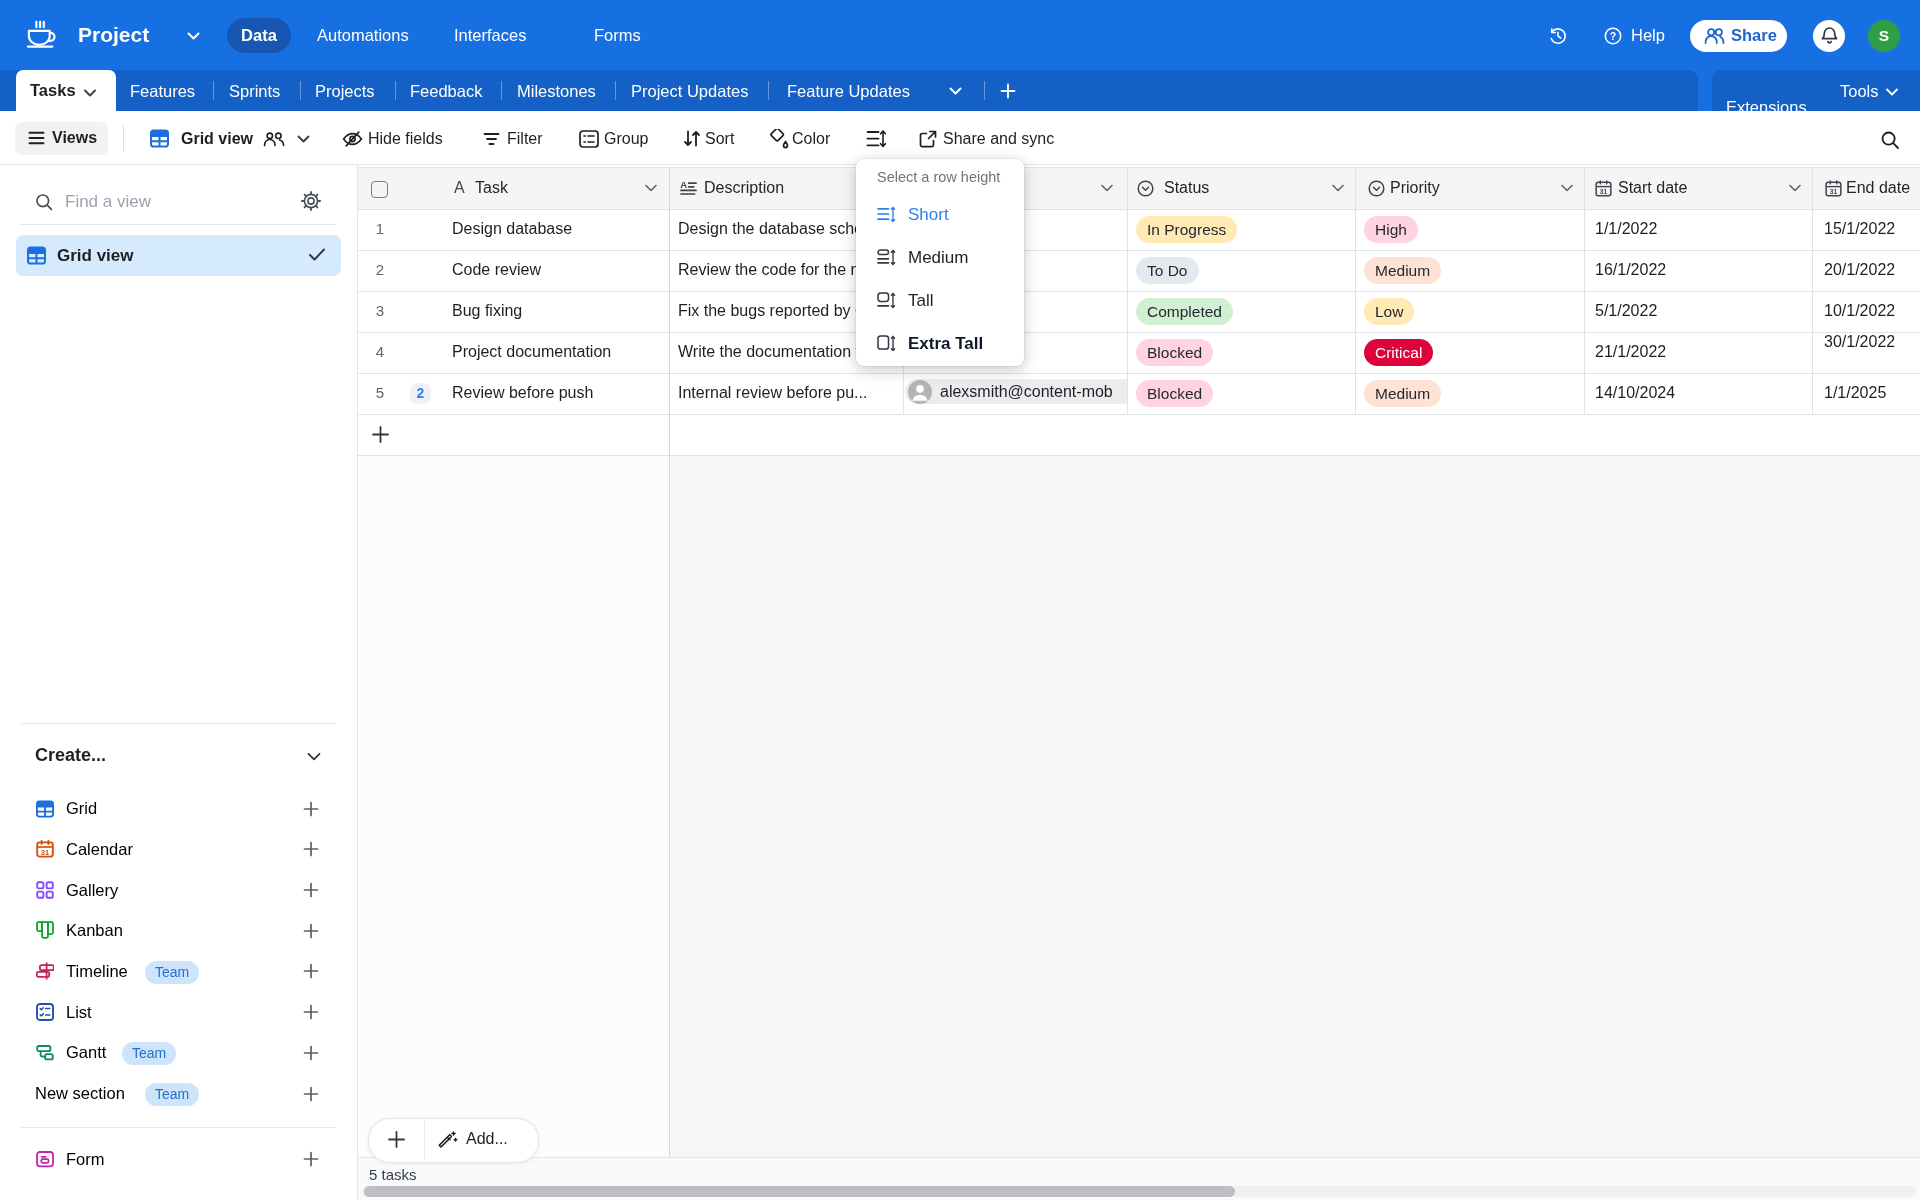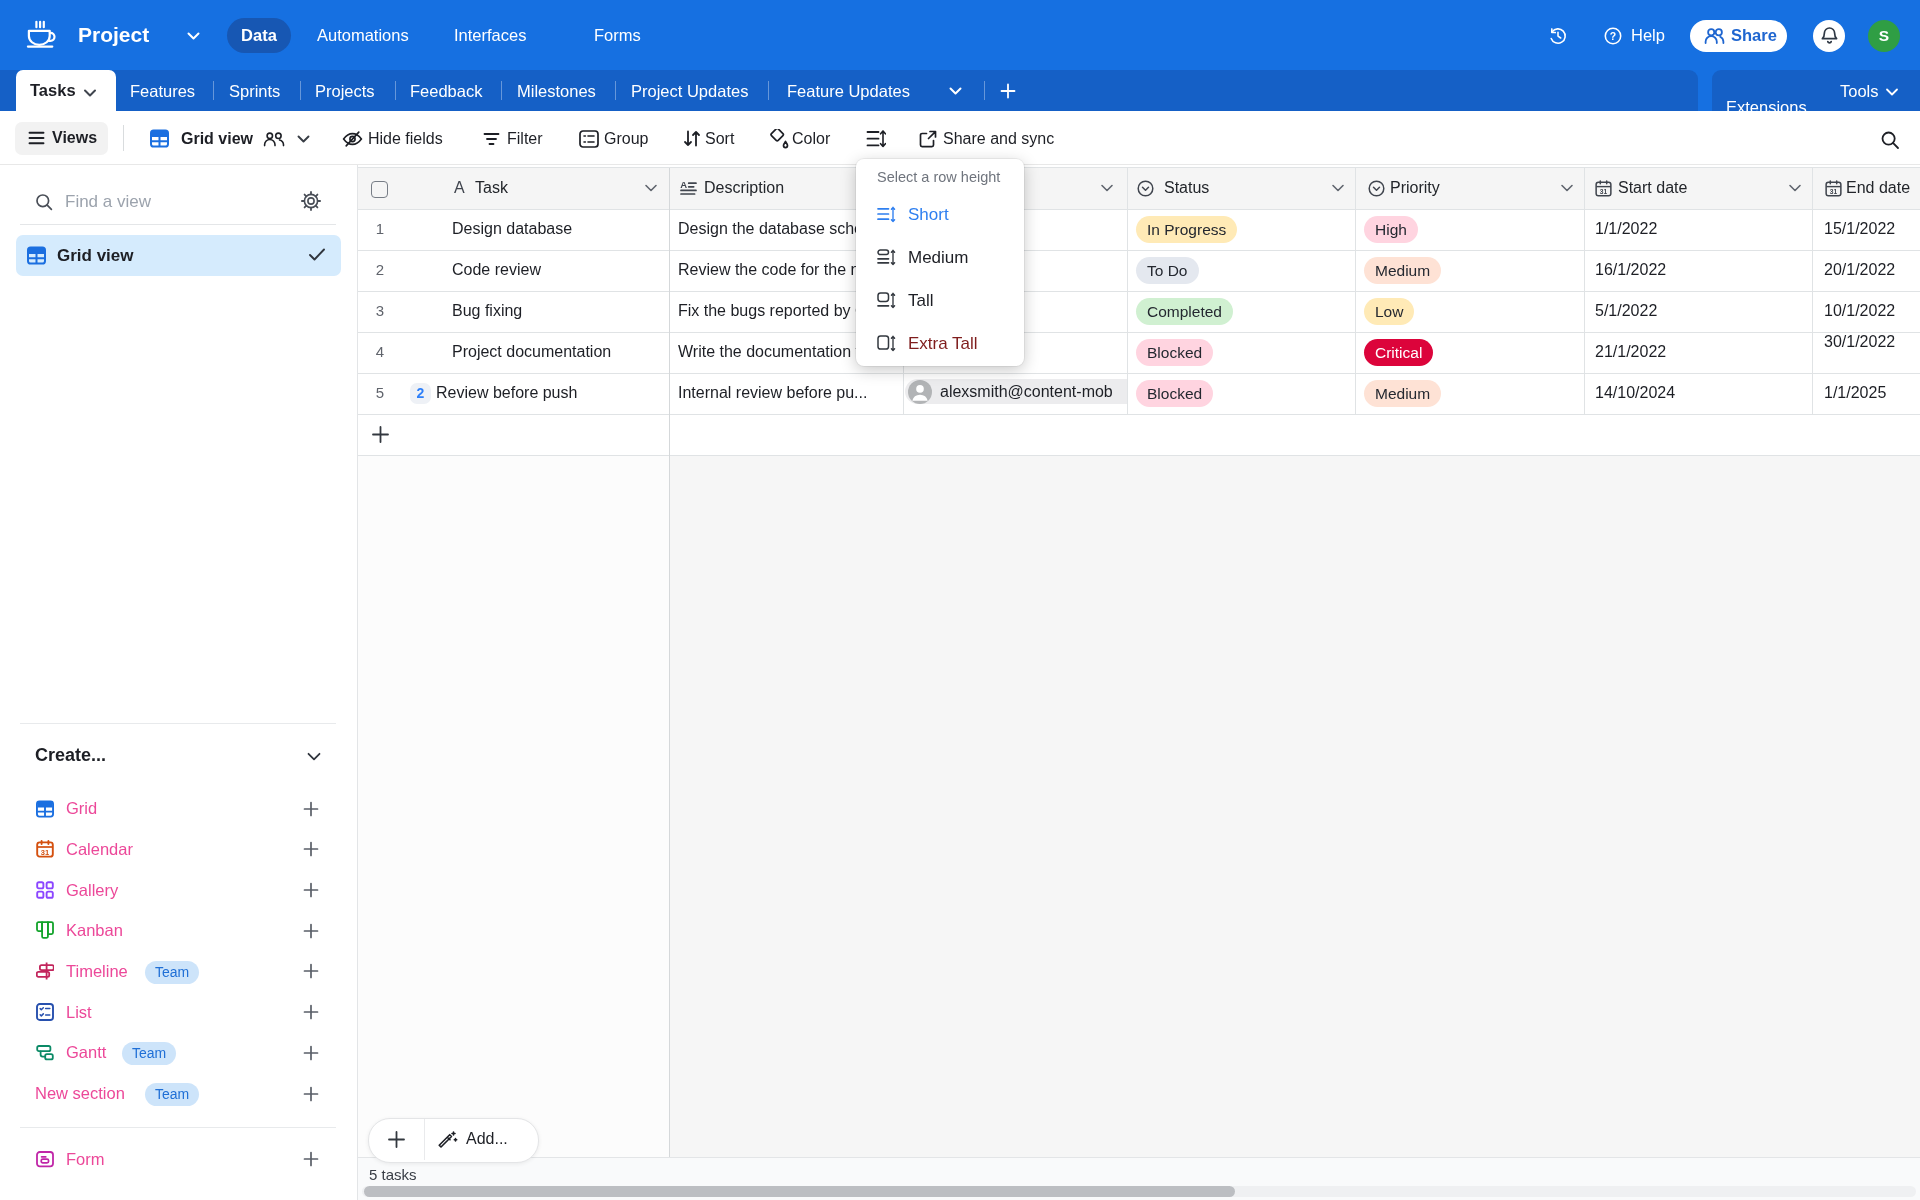--- a/index.html
+++ b/index.html
@@ -7,21 +7,21 @@
 #app{position:relative;width:1920px;height:1200px;background:#fff;overflow:hidden;}
 .ab{position:absolute;}
 .hl{position:absolute;height:1px;background:#e0e3e5;}
 .vl{position:absolute;width:1px;background:#e0e3e5;}
 .chip{position:absolute;height:27px;border-radius:14px;font-size:15.5px;line-height:27.5px;padding:0 11px;color:#242830;white-space:nowrap;}
 .cell{position:absolute;font-size:16px;color:#1d1f25;white-space:nowrap;}
 .rownum{position:absolute;font-size:15px;color:#60646c;}
 .colname{position:absolute;font-size:16px;color:#23262b;white-space:nowrap;}
 .tabitem{position:absolute;font-size:16.5px;color:#fff;white-space:nowrap;}
 .tbtext{position:absolute;font-size:16px;color:#1d1f25;white-space:nowrap;}
-.mitem{position:absolute;font-size:16.5px;color:#ec4899;white-space:nowrap;}
+.mitem{position:absolute;font-size:16.5px;color:#000000;white-space:nowrap;}
 .badge{position:absolute;height:23px;border-radius:12px;background:#cde4fa;color:#1f6fd6;font-size:14px;line-height:23px;padding:0 10px;font-weight:400;}
 </style>
 </head>
 <body>
 <div id="app">
 
 <div class="ab" id="topbar" style="left:0;top:0;width:1920px;height:70px;background:#1670e1;"></div>
 <svg class="ab" style="left:25px;top:18px;" width="34" height="34" viewBox="0 0 34 34">
  <g stroke="#fff" fill="none" stroke-width="2.2" stroke-linecap="round">
   <path d="M3.9 12.8 h20.8 v5.2 a10.4 8.8 0 0 1 -20.8 0 z" stroke-linejoin="round"></path>
@@ -421,21 +421,21 @@
 <div class="cell" style="left:1824px;top:302px;">10/1/2022</div>
 <div class="rownum" style="left:370px;top:343px;width:20px;text-align:center;">4</div>
 <div class="cell" style="left:452px;top:343px;">Project documentation</div>
 <div class="cell" style="left:678px;top:343px;width:220px;overflow:hidden;">Write the documentation for the</div>
 <div class="chip" style="left:1136px;top:339px;background:#ffd4e0;">Blocked</div>
 <div class="chip" style="left:1364px;top:339px;background:#dc043b;color:#fff;">Critical</div>
 <div class="cell" style="left:1595px;top:343px;">21/1/2022</div>
 <div class="cell" style="left:1824px;top:333px;">30/1/2022</div>
 <div class="rownum" style="left:370px;top:384px;width:20px;text-align:center;">5</div>
 <div class="ab" style="left:410px;top:383px;width:21px;height:21px;background:#eef1f6;border-radius:7px;color:#2d7ff9;font-size:14px;font-weight:bold;text-align:center;line-height:21px;">2</div>
-<div class="cell" style="left:436px;top:384px;">Review before push</div>
+<div class="cell" style="left:452px;top:384px;">Review before push</div>
 <div class="cell" style="left:678px;top:384px;width:220px;overflow:hidden;">Internal review before pu...</div>
 <div class="ab" style="left:904px;top:379px;width:223px;height:39px;overflow:hidden;">
   <div class="ab" style="left:1px;top:0;width:260px;height:25px;background:#ececee;border-radius:13px;"></div>
   <div class="ab" style="left:4px;top:0.5px;width:24px;height:24px;background:#b2b4b6;border-radius:50%;"></div>
   <svg class="ab" style="left:4px;top:0.5px;" width="24" height="24" viewBox="0 0 24 24">
         <circle cx="12" cy="8.9" r="3.8" fill="#fff"></circle>
         <path d="M4.3 20.8 a7.9 7.9 0 0 1 15.4 0 z" fill="#fff"></path>
       </svg>
   <div class="cell" style="left:36px;top:3.5px;">alexsmith@content-mob</div>
 </div>
@@ -489,14 +489,14 @@
         <path d="M16 1.4 v14.2 M16 1.4 l-1.6 1.8 M16 1.4 l1.6 1.8 M16 15.6 l-1.6 -1.8 M16 15.6 l1.6 -1.8" stroke-width="1.35"></path>
       </g>
     </svg>
 <div class="ab" style="left:908px;top:291px;font-size:17px;color:#1d1f25;z-index:6;">Tall</div>
 <svg class="ab" style="left:877px;top:335px;z-index:6;" width="19" height="17" viewBox="0 0 19 17">
       <g stroke="#33383f" stroke-width="1.7" fill="none" stroke-linecap="round">
         <rect x="1" y="1" width="10.5" height="13" rx="2.6" stroke-width="1.5"></rect>
         <path d="M16 1.4 v14.2 M16 1.4 l-1.6 1.8 M16 1.4 l1.6 1.8 M16 15.6 l-1.6 -1.8 M16 15.6 l1.6 -1.8" stroke-width="1.35"></path>
       </g>
     </svg>
-<div class="ab" style="left:908px;top:334px;font-size:17px;color:#7f1d1d;z-index:6;">Extra Tall</div>
+<div class="ab" style="left:908px;top:334px;font-size:17px;color:#0f172a;z-index:6;font-weight:bold;">Extra Tall</div>
 </div>
 
 </body></html>

